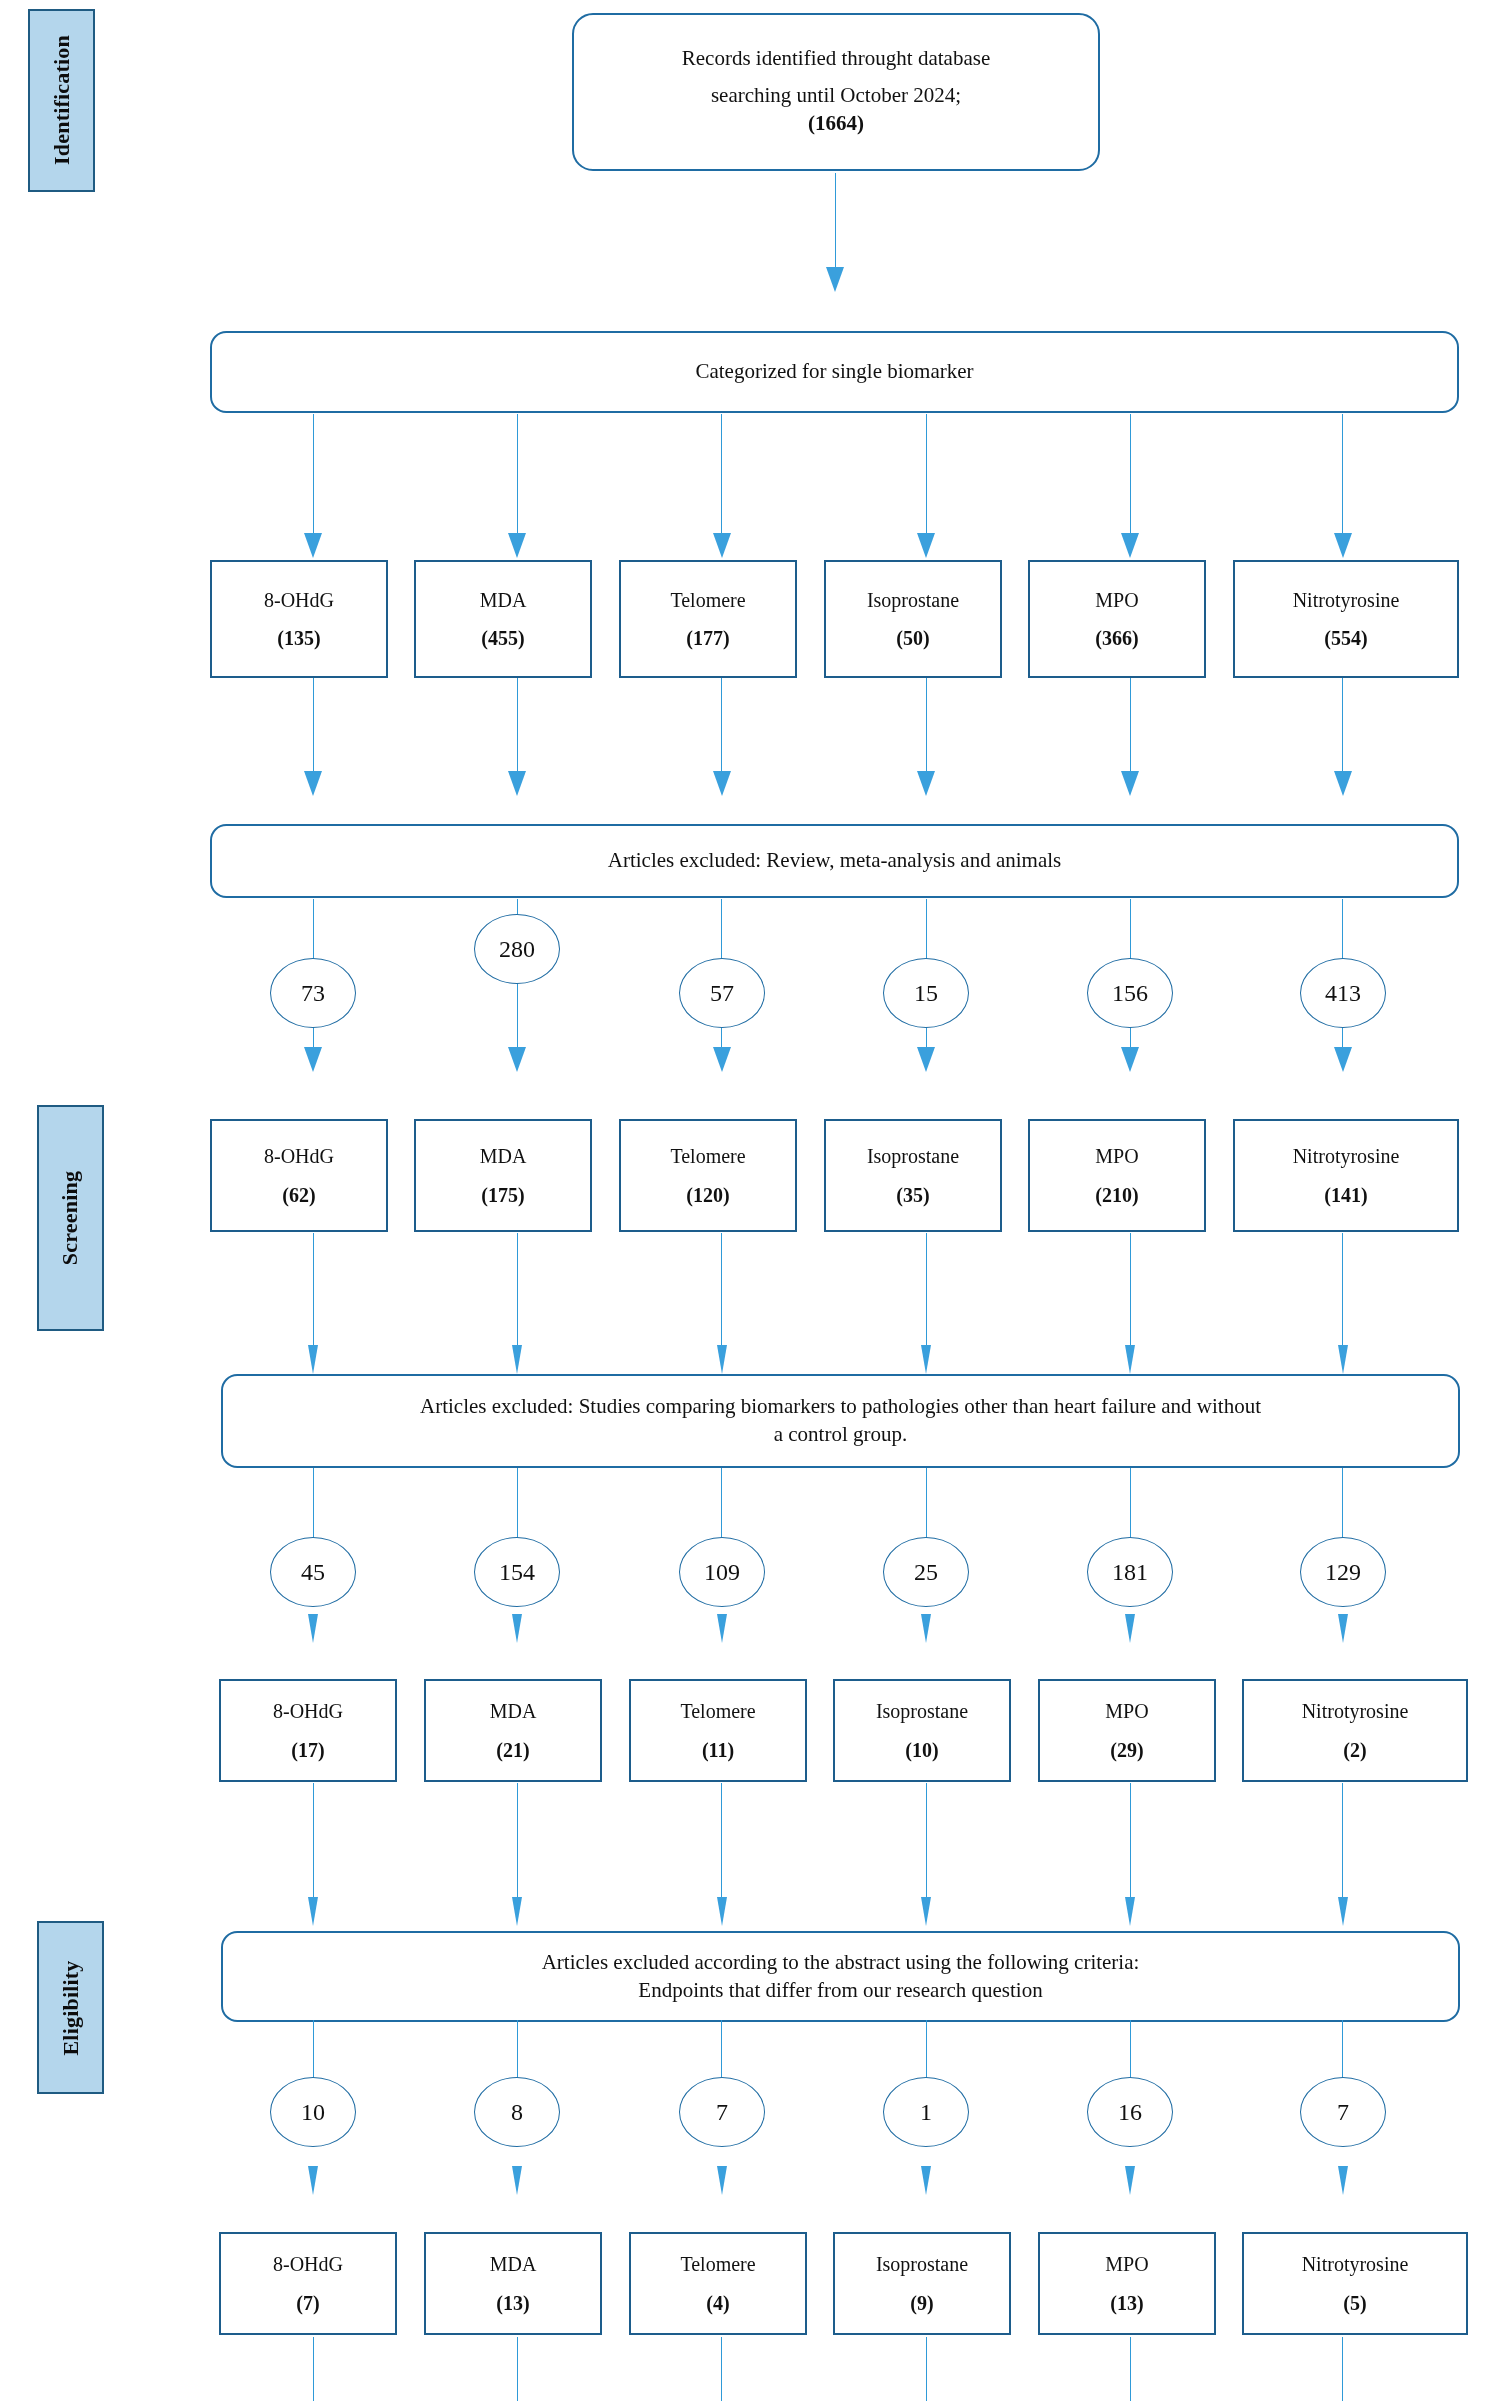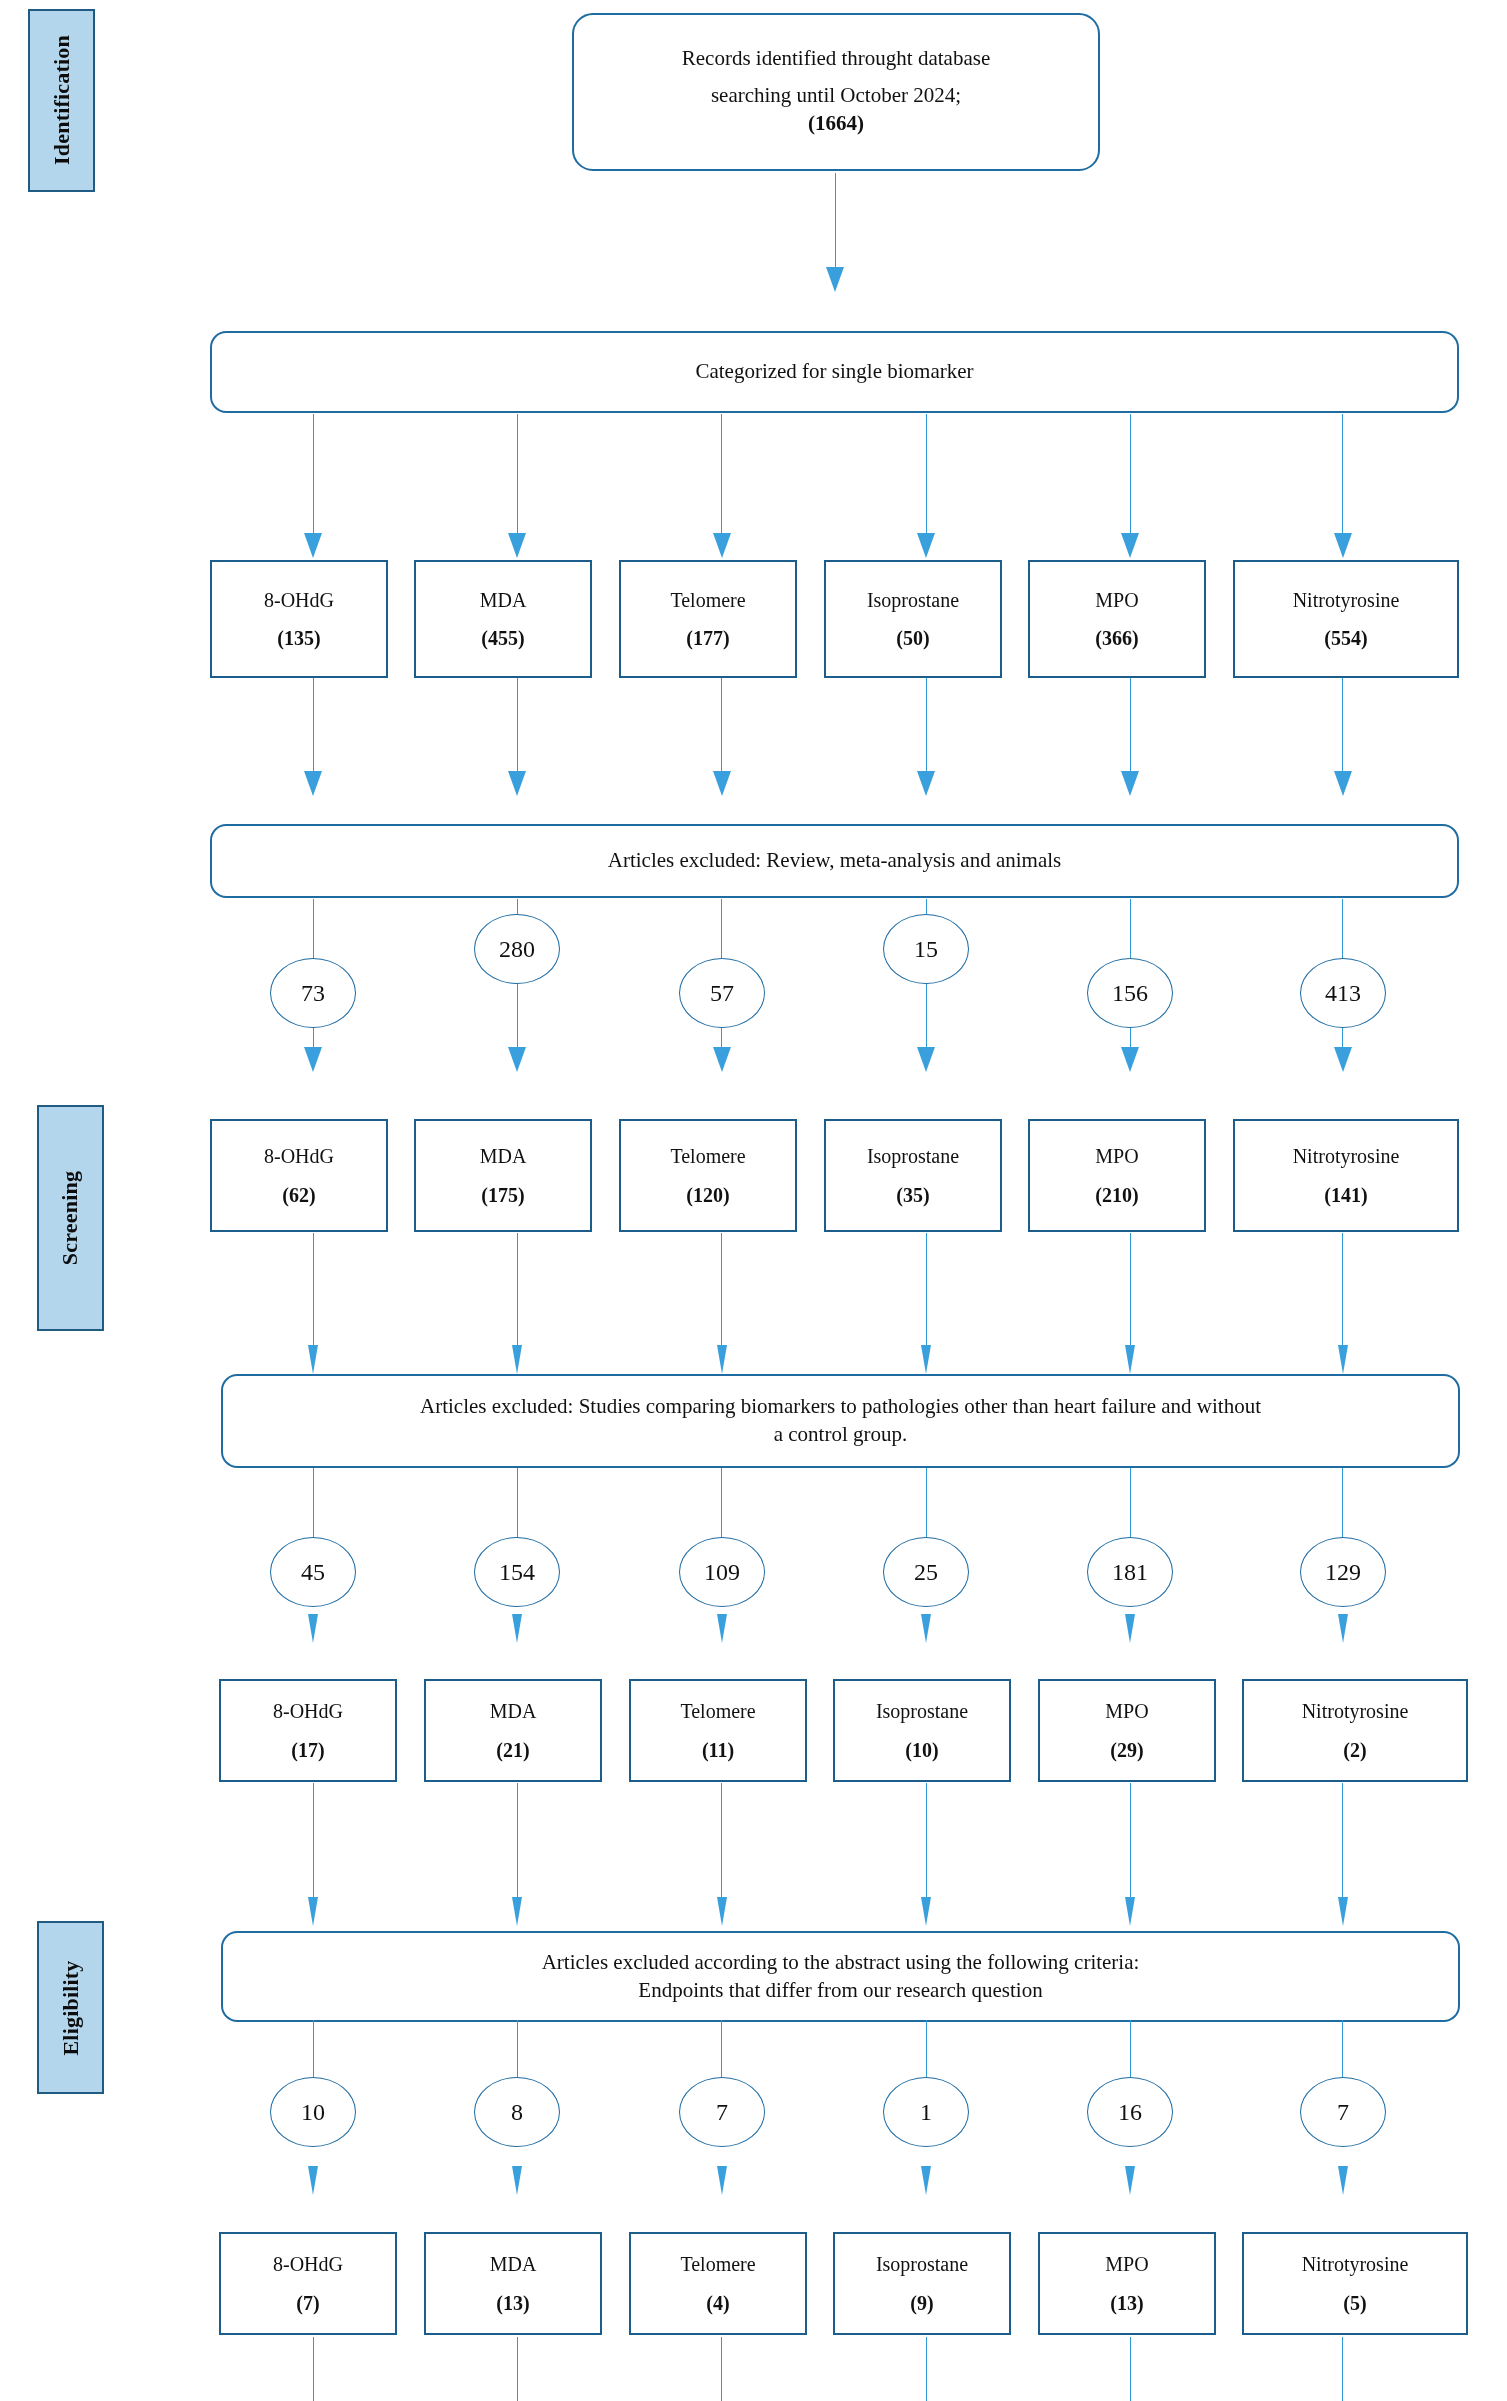--- a/index.html
+++ b/index.html
@@ -223,21 +223,21 @@
   <div class="vline" style="left:313px; top:899px; height:154px;"></div>
   <div class="vline" style="left:517px; top:899px; height:154px;"></div>
   <div class="vline" style="left:721px; top:899px; height:154px;"></div>
   <div class="vline" style="left:926px; top:899px; height:154px;"></div>
   <div class="vline" style="left:1130px; top:899px; height:154px;"></div>
   <div class="vline" style="left:1342px; top:899px; height:154px;"></div>
 
   <div class="ellipse" style="left:270px; top:958px; width:86px; height:70px;">73</div>
   <div class="ellipse" style="left:474px; top:914px; width:86px; height:70px;">280</div>
   <div class="ellipse" style="left:679px; top:958px; width:86px; height:70px;">57</div>
-  <div class="ellipse" style="left:883px; top:914px; width:86px; height:70px;">15</div>
+  <div class="ellipse" style="left:883px; top:958px; width:86px; height:70px;">15</div>
   <div class="ellipse" style="left:1087px; top:958px; width:86px; height:70px;">156</div>
   <div class="ellipse" style="left:1300px; top:958px; width:86px; height:70px;">413</div>
 
   <div class="arrowhead fat" style="left:304px; top:1047px;"></div>
   <div class="arrowhead fat" style="left:508px; top:1047px;"></div>
   <div class="arrowhead fat" style="left:713px; top:1047px;"></div>
   <div class="arrowhead fat" style="left:917px; top:1047px;"></div>
   <div class="arrowhead fat" style="left:1121px; top:1047px;"></div>
   <div class="arrowhead fat" style="left:1334px; top:1047px;"></div>
 

